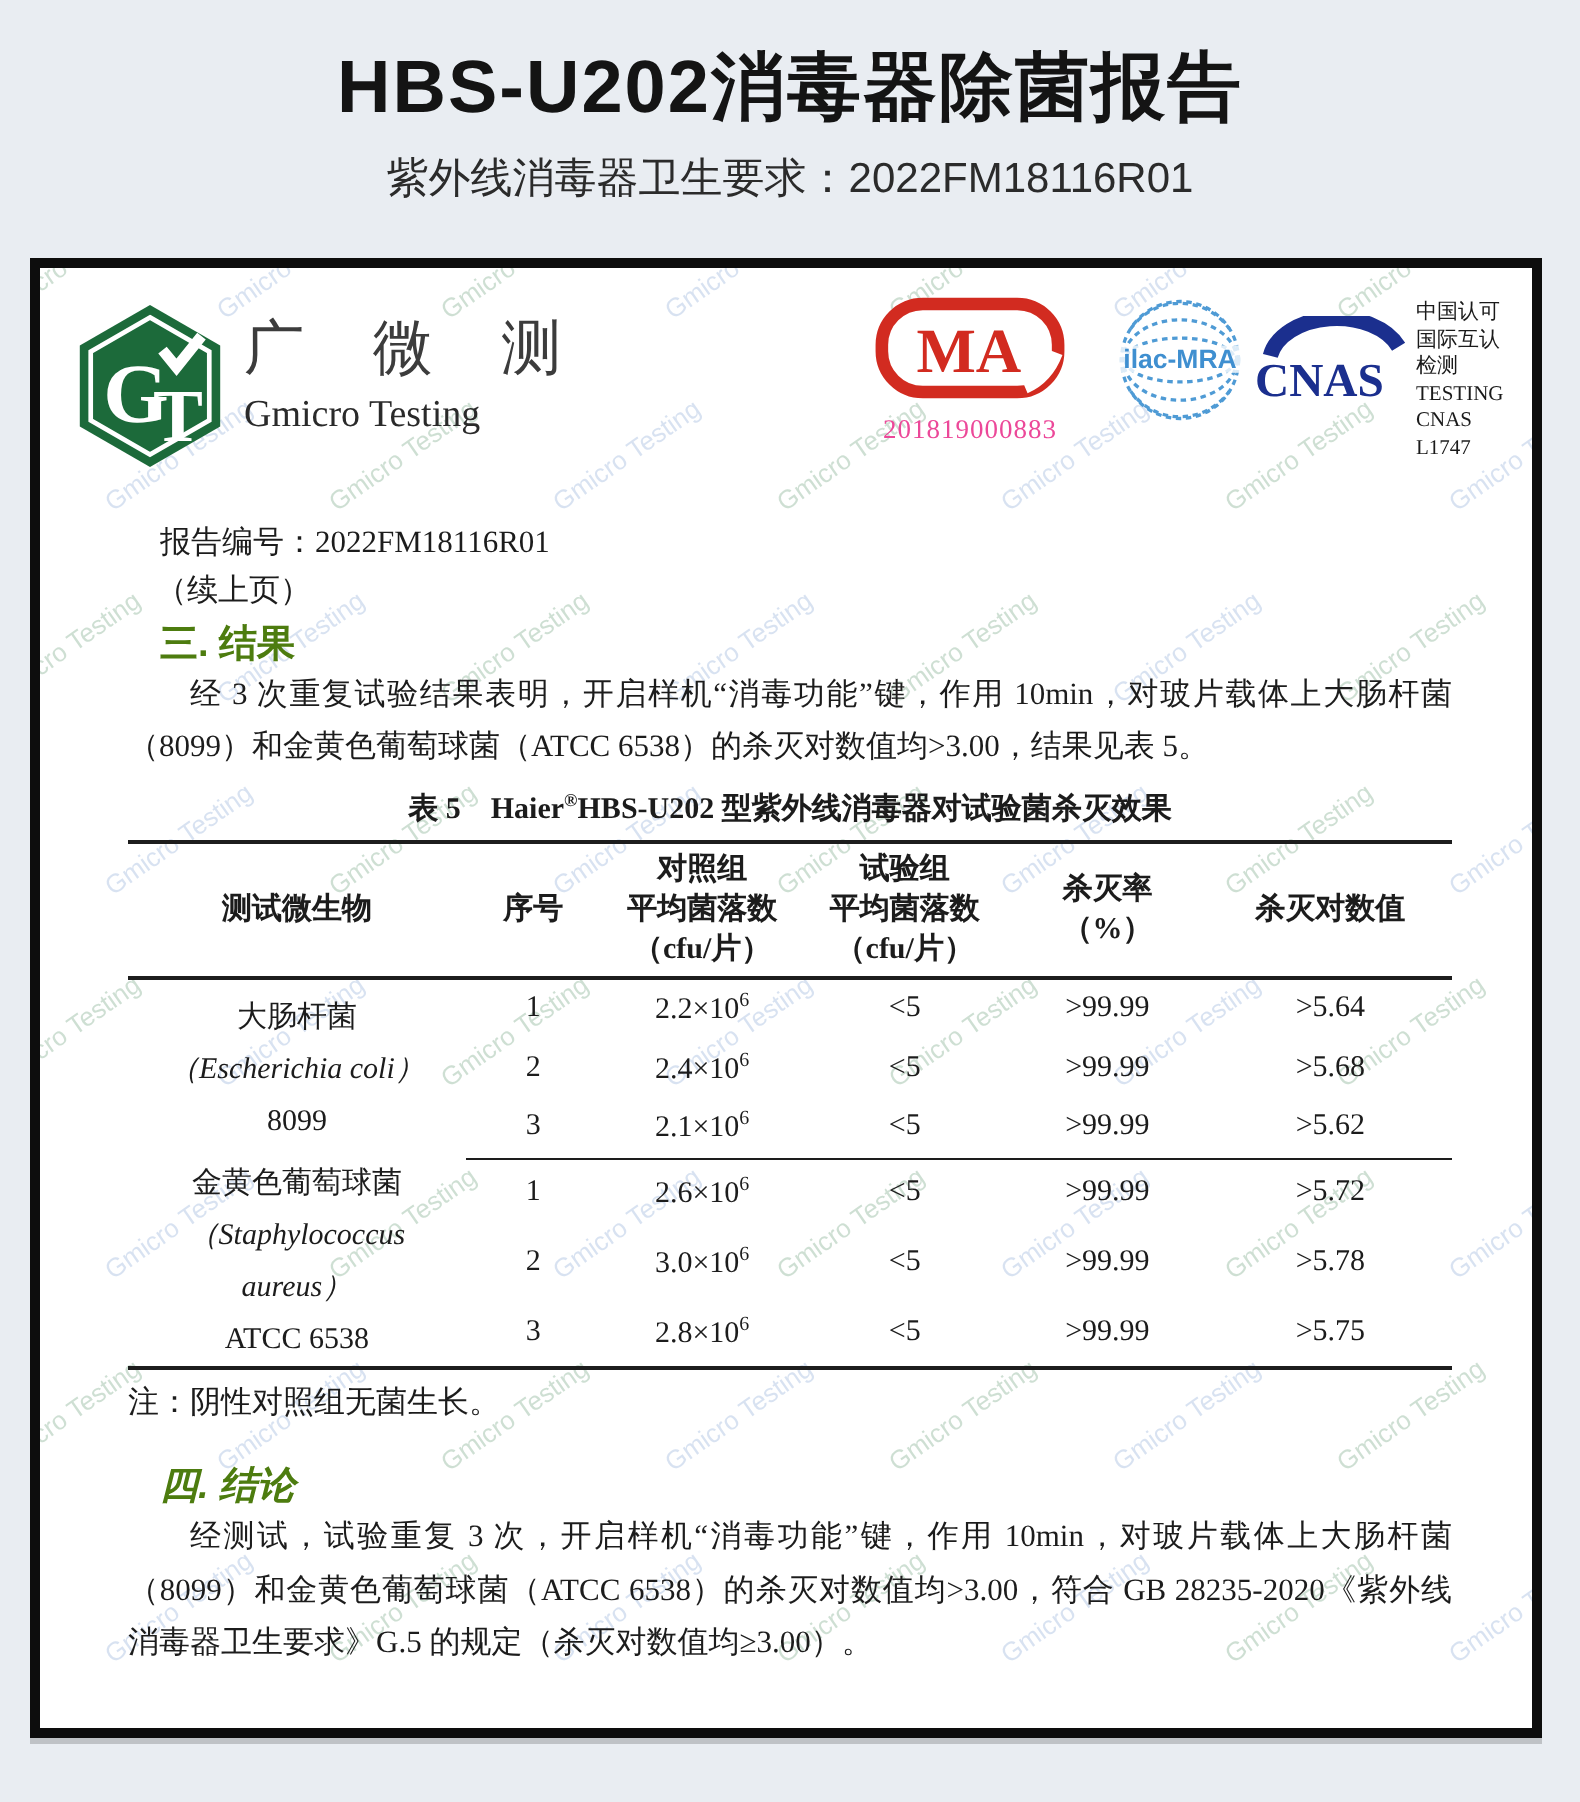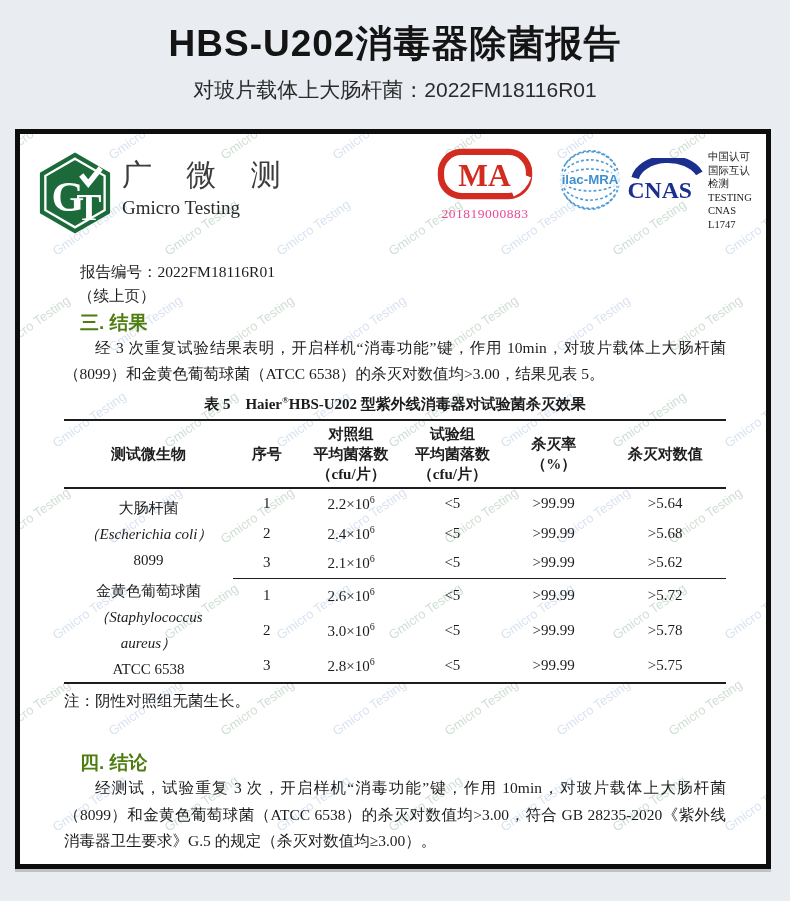--- a/index.html
+++ b/index.html
@@ -129,30 +129,30 @@
   .italic-line { font-style:italic; }
   .col-organism { width:25%; }
   .col-serial   { width:10%; }
   .col-control  { width:15%; }
   .col-test     { width:15%; }
   .col-rate     { width:15%; }
   .col-log      { width:18%; }
   td sup { font-size:10px; }
   
   .tbl-note { margin-top:6px; line-height:22px; }
-  .sec-heading.conclusion { margin-top:38px; }
+  .sec-heading.conclusion { margin-top:18px;font-style:italic; }
   .para-conclusion { line-height:26.5px; }
   .continued-next { margin-top:2px; line-height:24px; padding-left:2px; }
 </style>
 </head>
 <body>
 
 <div class="banner">
   <div class="banner-title">HBS-U202消毒器除菌报告</div>
-  <div class="banner-subtitle">对玻片载体上大肠杆菌：2022FM18116R01</div>
+  <div class="banner-subtitle">紫外线消毒器卫生要求：2022FM18116R01</div>
 </div>
 
 <div class="doc">
   <div class="wm-layer">
       <span class="wm-tile" style="left: -30px; top: -10px; color: rgba(110, 160, 125, 0.34);">Gmicro Testing</span>
       <span class="wm-tile" style="left: 82px; top: -10px; color: rgba(125, 160, 210, 0.3);">Gmicro Testing</span>
       <span class="wm-tile" style="left: 194px; top: -10px; color: rgba(110, 160, 125, 0.34);">Gmicro Testing</span>
       <span class="wm-tile" style="left: 306px; top: -10px; color: rgba(125, 160, 210, 0.3);">Gmicro Testing</span>
       <span class="wm-tile" style="left: 418px; top: -10px; color: rgba(110, 160, 125, 0.34);">Gmicro Testing</span>
       <span class="wm-tile" style="left: 530px; top: -10px; color: rgba(125, 160, 210, 0.3);">Gmicro Testing</span>

